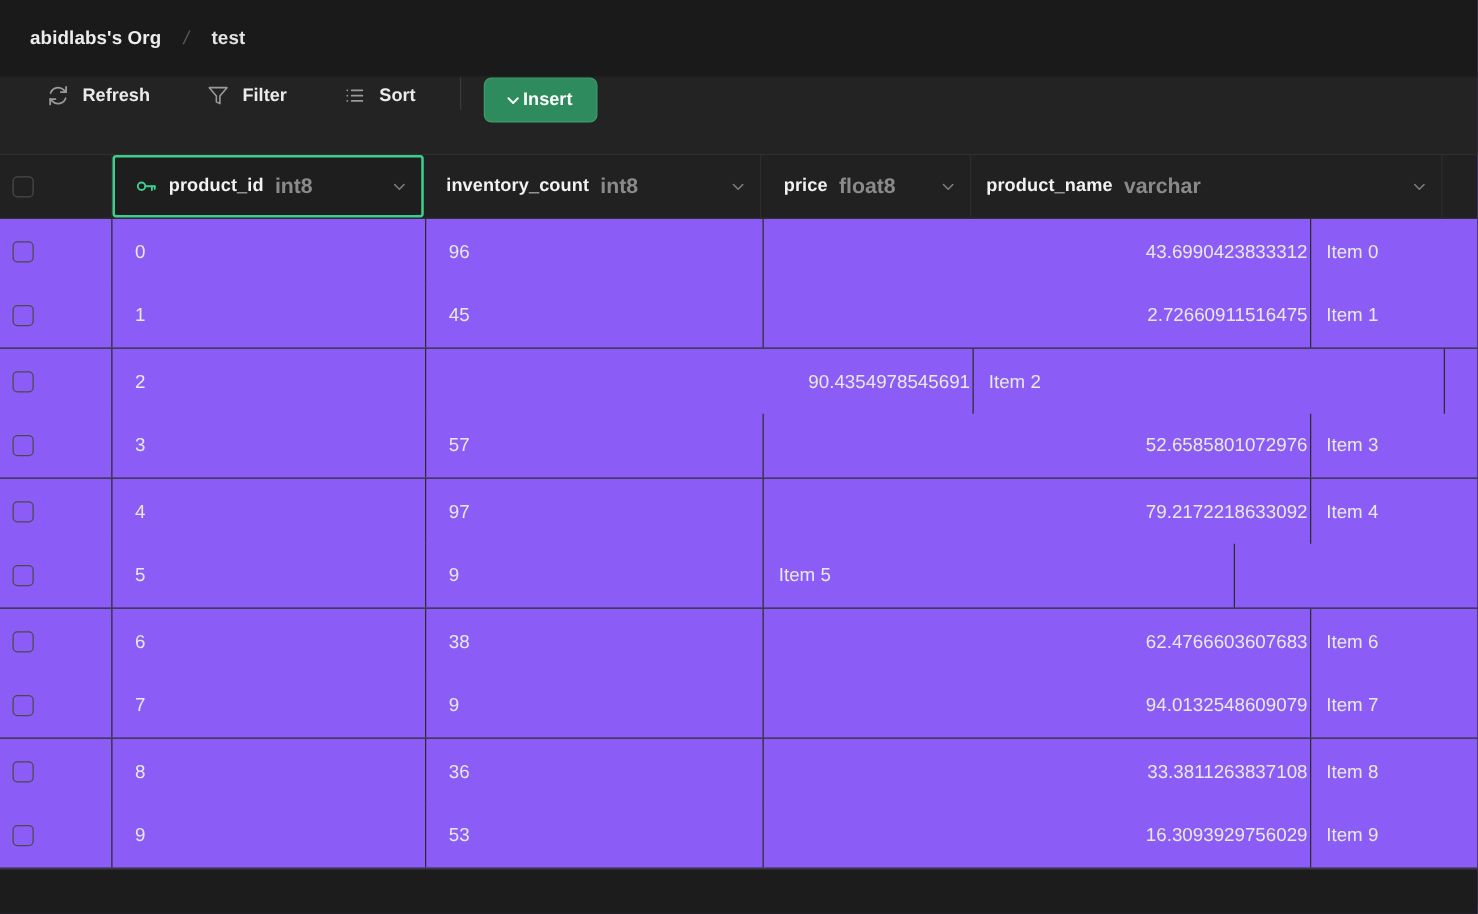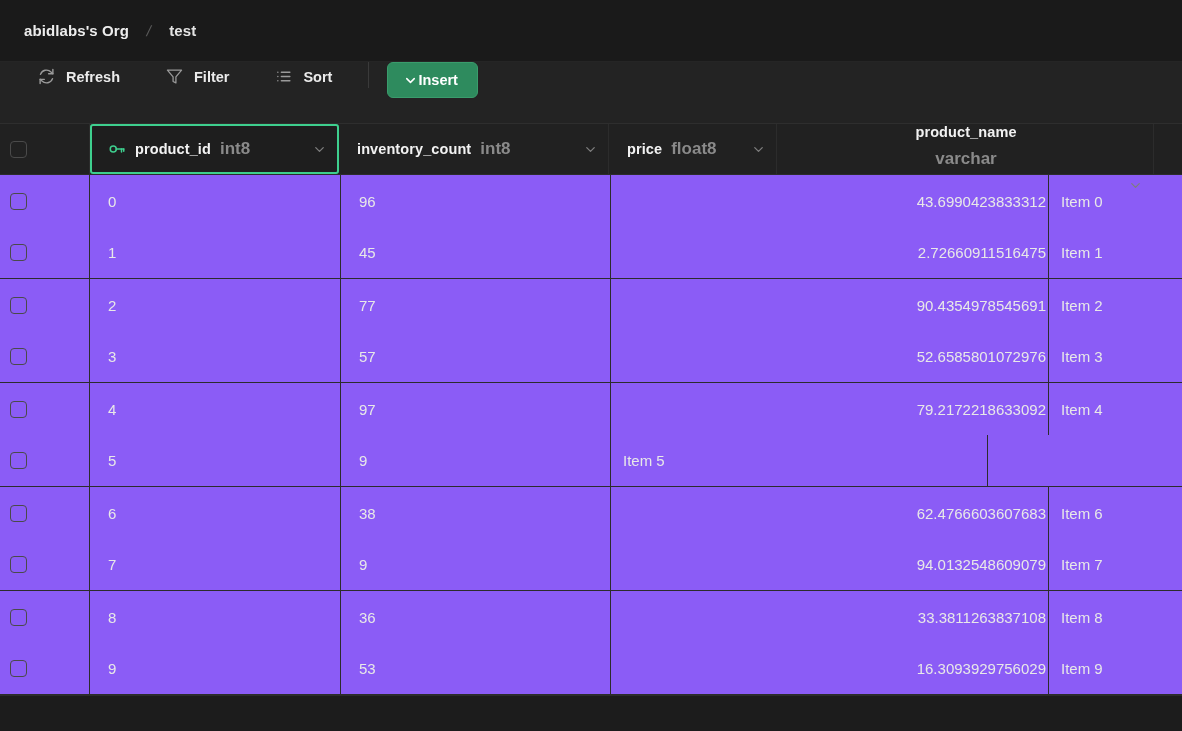--- a/index.html
+++ b/index.html
@@ -267,21 +267,21 @@
     <div class="hcell" style="width:168px;min-width:168px;">
       <span class="hname">price</span>
       <span class="htype">float8</span>
       <span class="hchev">
         <svg viewBox="0 0 24 24" fill="none" stroke="currentColor" stroke-width="2" stroke-linecap="round" stroke-linejoin="round" width="15" height="15">
           <polyline points="6 9 12 15 18 9"></polyline>
         </svg>
       </span>
     </div>
 
-    <div class="hcell" style="width:377px;min-width:377px;padding-left:12px;flex-direction:column;">
+    <div class="hcell" style="width:377px;min-width:377px;padding-left:12px;">
       <span class="hname">product_name</span>
       <span class="htype">varchar</span>
       <span class="hchev">
         <svg viewBox="0 0 24 24" fill="none" stroke="currentColor" stroke-width="2" stroke-linecap="round" stroke-linejoin="round" width="15" height="15">
           <polyline points="6 9 12 15 18 9"></polyline>
         </svg>
       </span>
     </div>
 
     <div class="hcell" style="width:26px;min-width:26px;border-right:none;padding:0;"></div>
@@ -304,21 +304,20 @@
         <div class="cell c-id">1</div>
         <div class="cell col-inv">45</div>
         <div class="cell col-price">2.72660911516475</div>
         <div class="cell c-name">Item 1</div>
       </div>
       <div class="grid-row">
         <div class="cell-check">
           <div class="cbox"></div>
         </div>
         <div class="cell c-id">2</div>
-        <div class="cell col-inv">77</div>
         <div class="cell col-price">90.4354978545691</div>
         <div class="cell c-name">Item 2</div>
       </div>
       <div class="grid-row rowsep">
         <div class="cell-check">
           <div class="cbox"></div>
         </div>
         <div class="cell c-id">3</div>
         <div class="cell col-inv">57</div>
         <div class="cell col-price">52.6585801072976</div>

